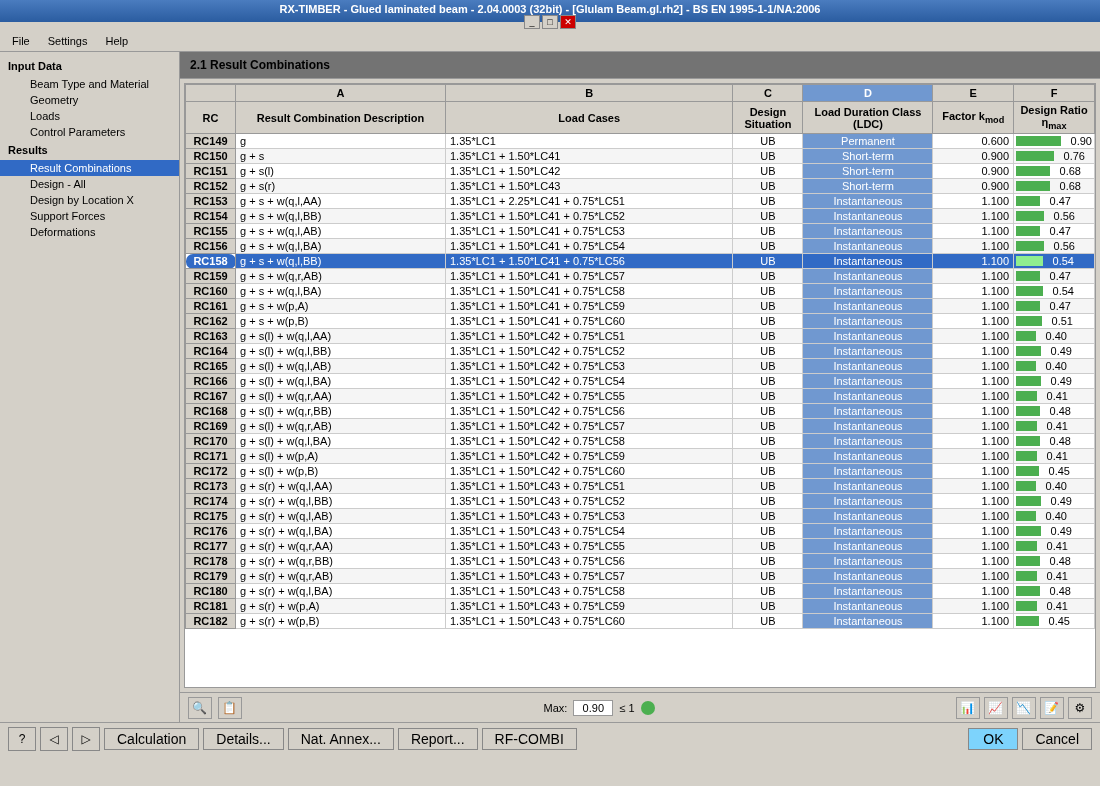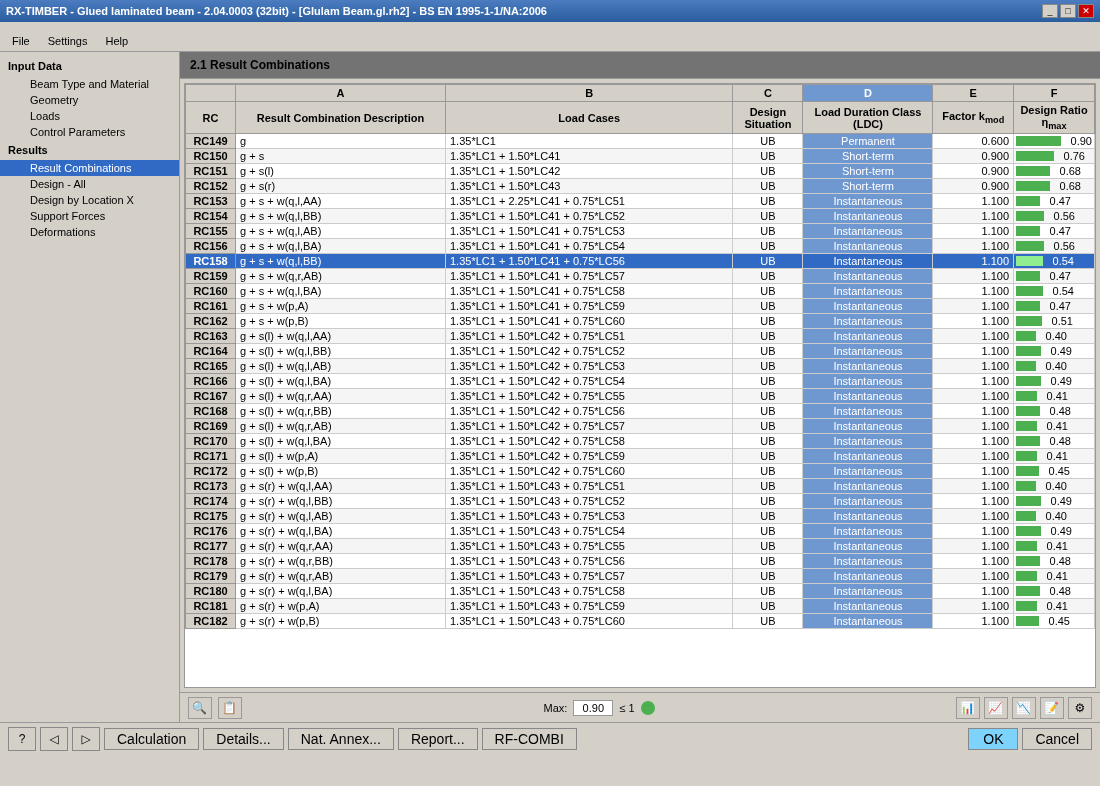--- a/index.html
+++ b/index.html
@@ -7,20 +7,21 @@
 
     
     .title-bar {
       background: linear-gradient(to bottom, #4a7cbf, #2a5ca0);
       color: white;
       padding: 3px 6px;
       display: flex;
       align-items: center;
       justify-content: space-between;
       height: 22px;
+      flex-direction: column;
     }
     .title-bar-text { font-size: 11px; font-weight: bold; }
     .title-bar-buttons { display: flex; gap: 2px; }
     .title-bar-btn {
       width: 16px; height: 14px; background: #d4d0c8; border: 1px solid #888;
       display: flex; align-items: center; justify-content: center; font-size: 9px; cursor: pointer;
       color: #000;
     }
 
     
@@ -72,21 +73,21 @@
     table thead tr.col-letters th.col-d {
       background: #7098d0; color: white;
     }
     table tbody tr td {
       border: 1px solid #ccc; padding: 1px 4px; white-space: nowrap;
     }
     table tbody tr:nth-child(even) td { background: #f5f5f5; }
     table tbody tr:nth-child(odd) td { background: #ffffff; }
     table tbody tr.selected td { background: #316ac5; color: white; }
     table tbody tr td.rc-cell { text-align: center; font-weight: bold; background: #d4d0c8 !important; border: 1px solid #999; }
-    table tbody tr.selected td.rc-cell { background: #316ac5 !important; color: white; }
+    table tbody tr.selected td.rc-cell { background: #316ac5 !important; color: white; border-radius: 7px; }
     table tbody tr td.ub-cell { text-align: center; }
     table tbody tr td.ldc-cell { background: #7098d0 !important; color: white; text-align: center; }
     table tbody tr.selected td.ldc-cell { background: #316ac5 !important; color: white; }
     table tbody tr td.factor-cell { text-align: center; padding-left: 48px; }
     table tbody tr td.design-ratio-cell { padding: 1px 2px; }
     .bar-cell { display: flex; align-items: center; gap: 3px; }
     .ratio-bar { height: 10px; background: #4CAF50; display: inline-block; }
     .ratio-val { min-width: 28px; text-align: right; }
 
     

